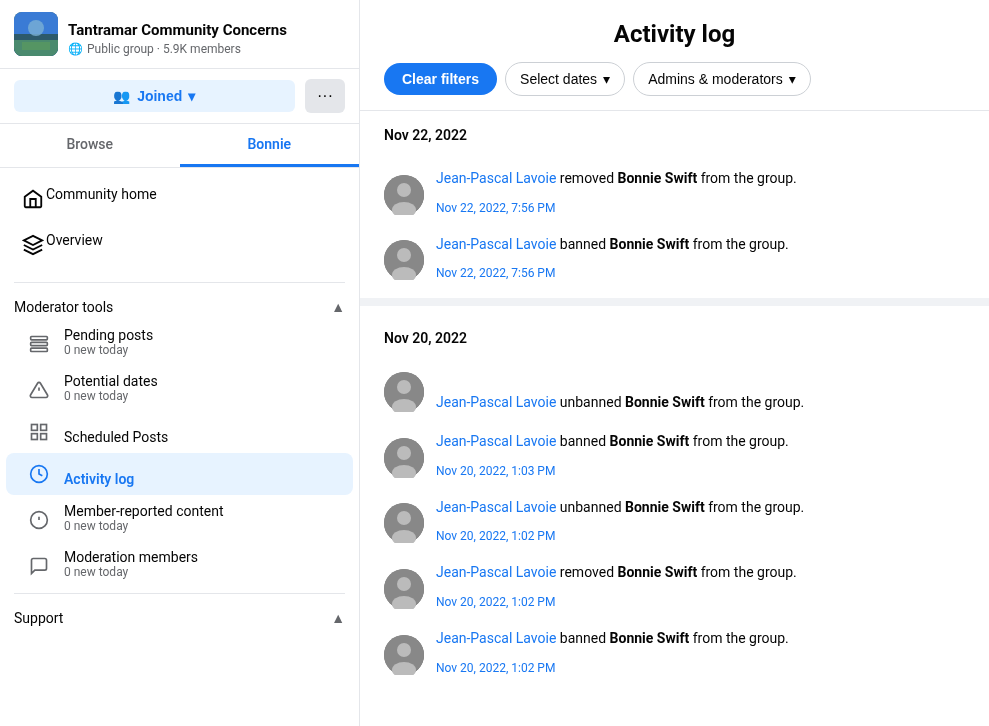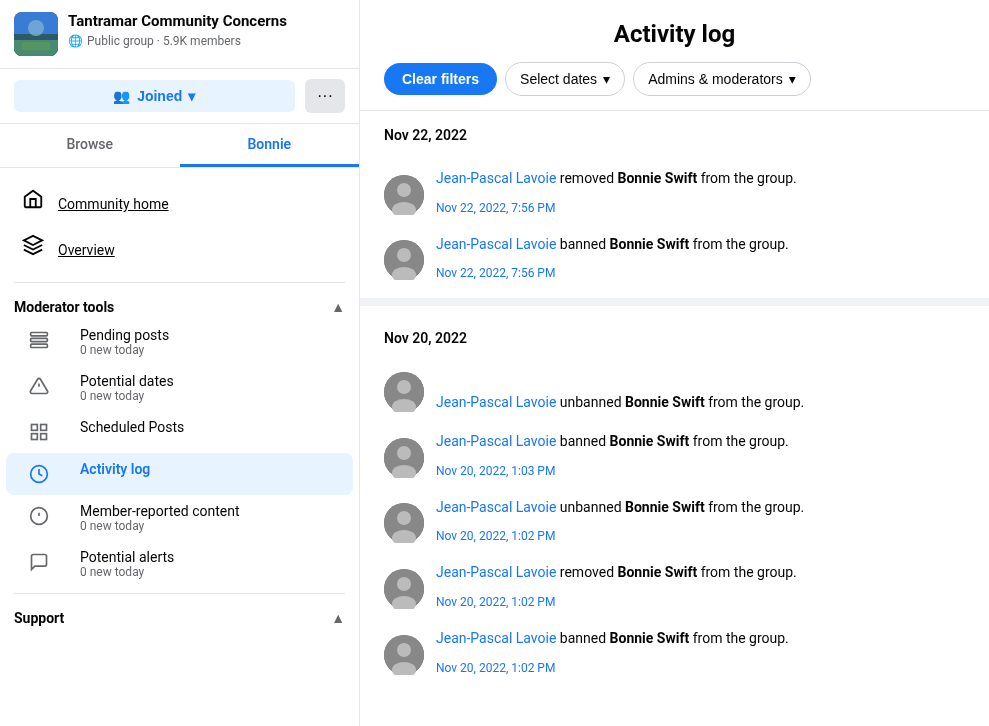--- a/index.html
+++ b/index.html
@@ -3,45 +3,45 @@
   <meta charset="utf-8">
   <style>
     * { margin: 0; padding: 0; box-sizing: border-box; }
     body { font-family: -apple-system, BlinkMacSystemFont, 'Segoe UI', Roboto, Arial, sans-serif; background: #f0f2f5; display: flex; flex-direction: column; height: 726px; overflow: hidden; }
 
     .main-layout { display: flex; flex: 1; overflow: hidden; }
 
     
     .sidebar { width: 360px; background: #fff; border-right: 1px solid #e4e6ea; overflow-y: auto; flex-shrink: 0; }
 
-    .group-header { padding: 12px 14px; display: flex; align-items: flex-start; gap: 10px; border-bottom: 1px solid #e4e6ea; }
+    .group-header { padding: 12px 14px; display: flex; align-items: flex-end; gap: 10px; border-bottom: 1px solid #e4e6ea; }
     .group-avatar { width: 44px; height: 44px; border-radius: 8px; background: linear-gradient(135deg, #4a7c4e, #2d5a6b, #7ab0d4); flex-shrink: 0; overflow: hidden; display: flex; align-items: center; justify-content: center; }
     .group-avatar svg { width: 44px; height: 44px; }
     .group-info { flex: 1; }
     .group-name { font-size: 15px; font-weight: 700; color: #050505; line-height: 1.3; }
     .group-meta { font-size: 12px; color: #65676b; display: flex; align-items: center; gap: 4px; margin-top: 2px; }
 
     .joined-section { padding: 10px 14px; display: flex; align-items: center; gap: 10px; border-bottom: 1px solid #e4e6ea; }
     .joined-btn { flex: 1; background: #e7f3ff; border: none; border-radius: 6px; padding: 8px 14px; font-size: 14px; font-weight: 600; color: #1877f2; cursor: pointer; display: flex; align-items: center; justify-content: center; gap: 6px; }
     .more-btn { background: #e4e6ea; border: none; border-radius: 6px; padding: 8px 12px; cursor: pointer; font-size: 16px; color: #050505; }
 
     .tabs { display: flex; border-bottom: 1px solid #e4e6ea; }
     .tab { flex: 1; padding: 12px; text-align: center; font-size: 14px; font-weight: 500; color: #65676b; cursor: pointer; border-bottom: 3px solid transparent; }
     .tab.active { color: #1877f2; border-bottom: 3px solid #1877f2; font-weight: 600; }
 
     .nav-section { padding: 8px 0; }
-    .nav-item { display: flex; align-items: flex-end; gap: 12px; padding: 10px 14px; cursor: pointer; border-radius: 8px; margin: 0 6px; text-decoration: underline; }
+    .nav-item { display: flex; align-items: flex-start; padding: 10px 14px; cursor: pointer; border-radius: 8px; margin: 0 6px; }
     .nav-icon { width: 26px; height: 26px; display: flex; align-items: center; justify-content: center; flex-shrink: 0; }
     .nav-label { font-size: 14px; color: #050505; }
 
     .section-header { display: flex; align-items: center; justify-content: space-between; padding: 10px 14px 4px; }
-    .section-title { font-size: 14px; font-weight: 700; color: #050505; }
+    .section-title { font-size: 14px; font-weight: 400; color: #050505; }
     .chevron-btn { background: none; border: none; cursor: pointer; color: #65676b; font-size: 14px; }
 
-    .nav-sub-item { display: flex; align-items: flex-start; gap: 28px; padding: 8px 14px 8px 20px; cursor: pointer; border-radius: 8px; margin: 0 6px; }
+    .nav-sub-item { display: flex; align-items: flex-end; gap: 12px; padding: 8px 14px 8px 20px; cursor: pointer; border-radius: 8px; margin: 0 6px; }
     .nav-sub-item.active { background: #e7f3ff; }
     .nav-sub-item.active .sub-label { color: #1877f2; font-weight: 600; }
     .sub-label { font-size: 14px; color: #050505; }
     .sub-count { font-size: 12px; color: #65676b; }
 
     .divider { border: none; border-top: 1px solid #e4e6ea; margin: 6px 14px; }
     .support-header { display: flex; align-items: center; justify-content: space-between; padding: 10px 14px 4px; }
 
     
     .main-content { flex: 1; background: #f0f2f5; overflow-y: auto; }
@@ -209,21 +209,21 @@
       </div>
     </div>
 
     <div class="nav-sub-item">
       <div class="nav-icon">
         <svg width="20" height="20" viewBox="0 0 24 24" fill="none" stroke="#65676b" stroke-width="2">
           <path d="M21 15a2 2 0 01-2 2H7l-4 4V5a2 2 0 012-2h14a2 2 0 012 2z"></path>
         </svg>
       </div>
       <div>
-        <div class="sub-label">Potential alerts</div>
+        <div class="sub-label">Moderation members</div>
         <div class="sub-count">0 new today</div>
       </div>
     </div>
 
     <hr class="divider">
 
     <div class="support-header">
       <span class="section-title">Support</span>
       <button class="chevron-btn">▲</button>
     </div>

